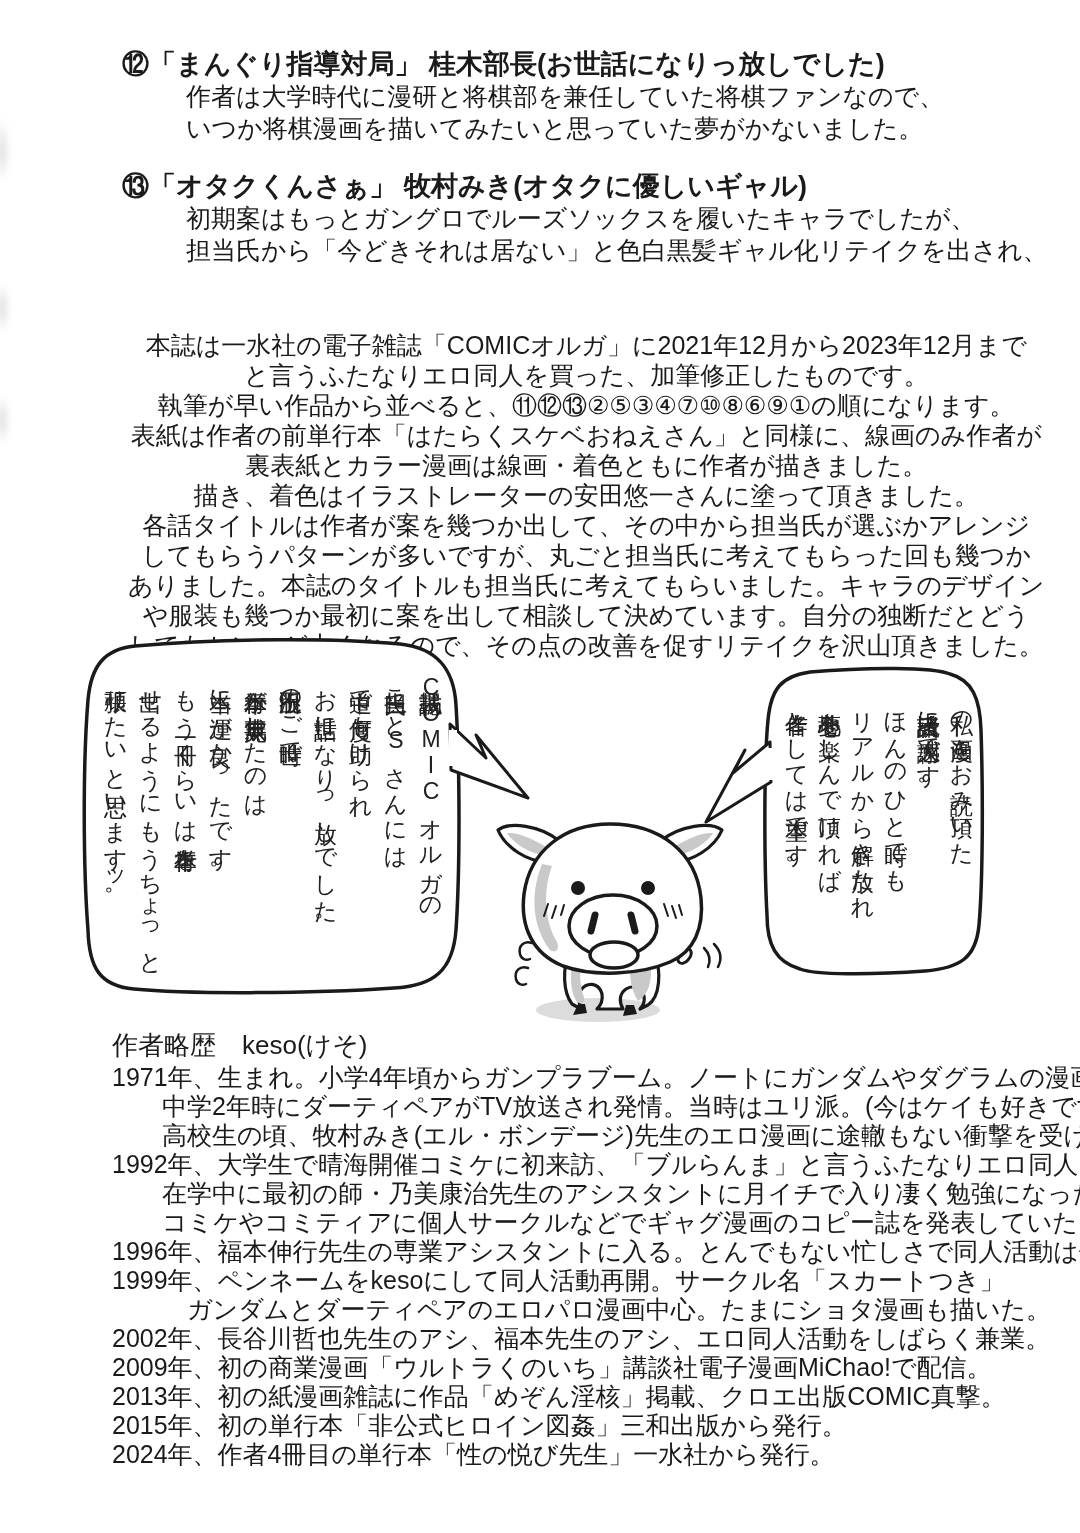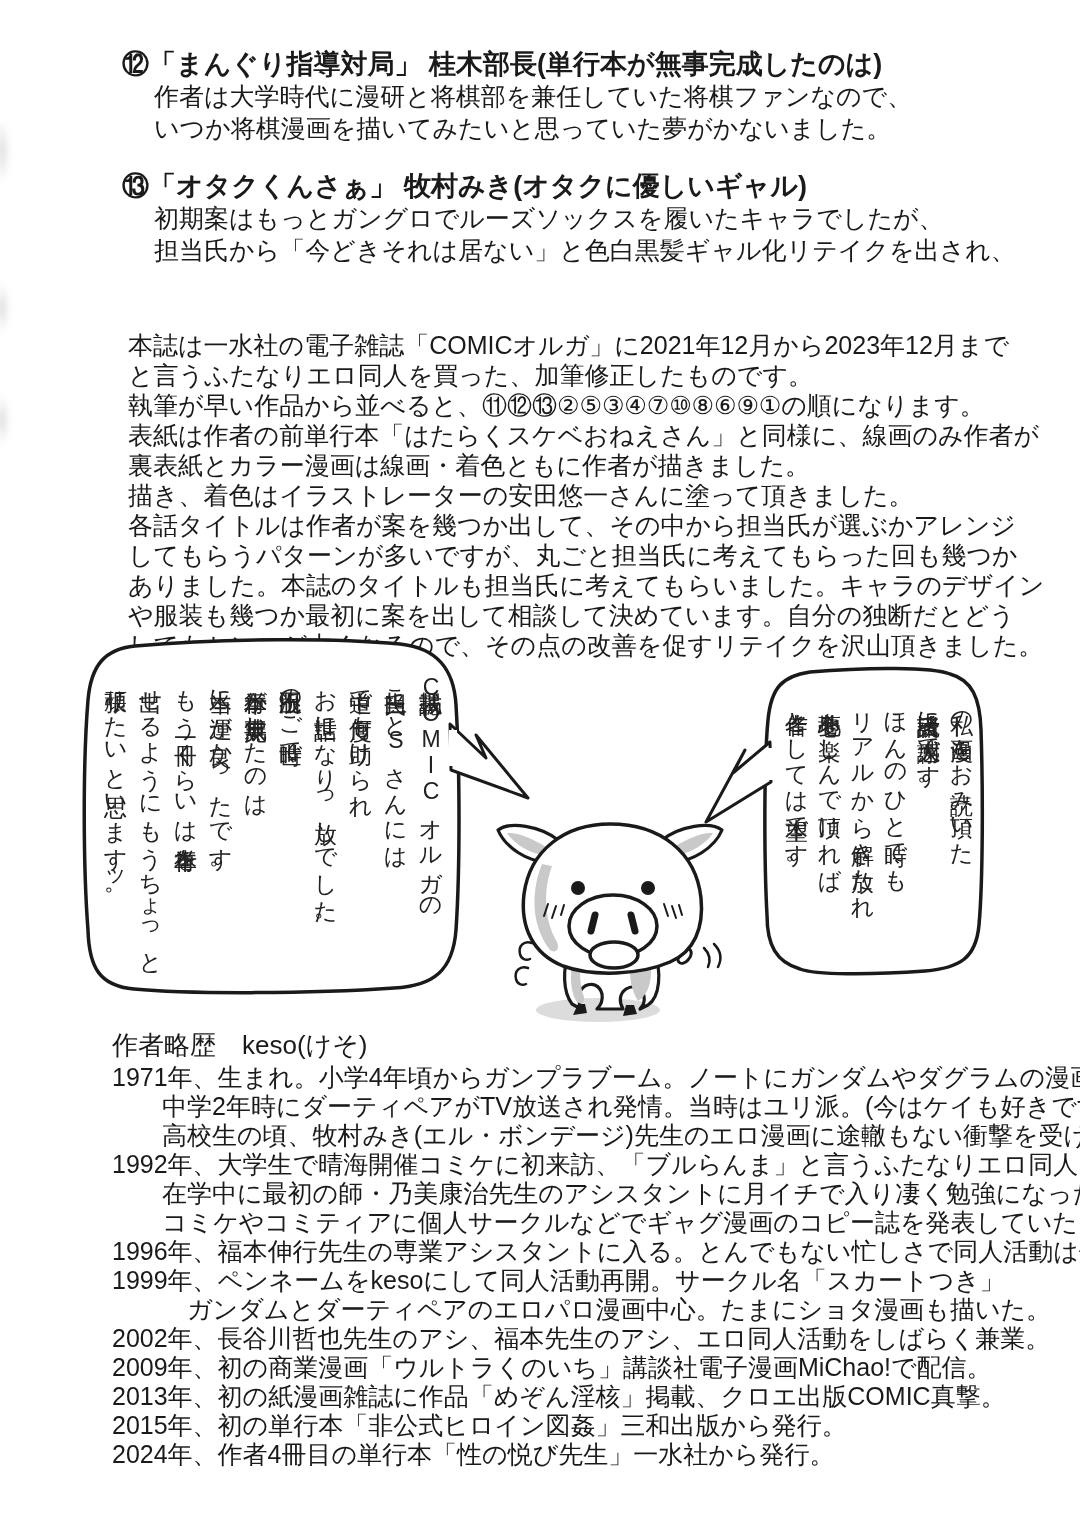--- a/index.html
+++ b/index.html
@@ -9,27 +9,27 @@
     position:relative;
     overflow:hidden;
     font-family:"Liberation Sans","DejaVu Sans",sans-serif;
     color:#1a1a1a;
   }
   .abs{position:absolute;}
 
   
   .notes{left:122px;top:48px;width:880px;}
   .note-heading{font-size:27px;font-weight:700;line-height:32px;white-space:nowrap;}
-  .note-body{margin-left:32px;font-size:25px;line-height:32px;}
+  .note-body{margin-left:64px;font-size:25px;line-height:32px;}
   .note-body .t-line{white-space:nowrap;}
   .note-gap{height:26px;}
 
   
   .main-note{left:128px;top:330px;font-size:25px;line-height:30px;}
-  .main-note .t-line{white-space:nowrap;}
+  .main-note .t-line{white-space:nowrap;text-align:center;}
 
   
   .vtext{
     writing-mode:vertical-rl;
     text-orientation:upright;
     font-size:23px;
     color:#222;
   }
   .vtext .t-line{white-space:nowrap;}
   .bubble-left-text{left:96px;top:674px;width:352px;height:306px;line-height:35px;}
@@ -53,21 +53,21 @@
   svg{display:block;}
 </style>
 </head>
 <body>
 
 <div class="abs smudge s1"></div>
 <div class="abs smudge s2"></div>
 <div class="abs smudge s3"></div>
 
 <div class="abs notes">
-  <div class="note-heading">⑫「まんぐり指導対局」 桂木部長(単行本が無事完成したのは)</div>
+  <div class="note-heading">⑫「まんぐり指導対局」 桂木部長(お世話になりっ放しでした)</div>
   <div class="note-body">
       <div class="t-line">作者は大学時代に漫研と将棋部を兼任していた将棋ファンなので、</div>
       <div class="t-line">いつか将棋漫画を描いてみたいと思っていた夢がかないました。</div>
     </div>
   <div class="note-gap"></div>
   <div class="note-heading">⑬「オタクくんさぁ」 牧村みき(オタクに優しいギャル)</div>
   <div class="note-body">
       <div class="t-line">初期案はもっとガングロでルーズソックスを履いたキャラでしたが、</div>
       <div class="t-line">担当氏から「今どきそれは居ない」と色白黒髪ギャル化リテイクを出され、</div>
     </div>

